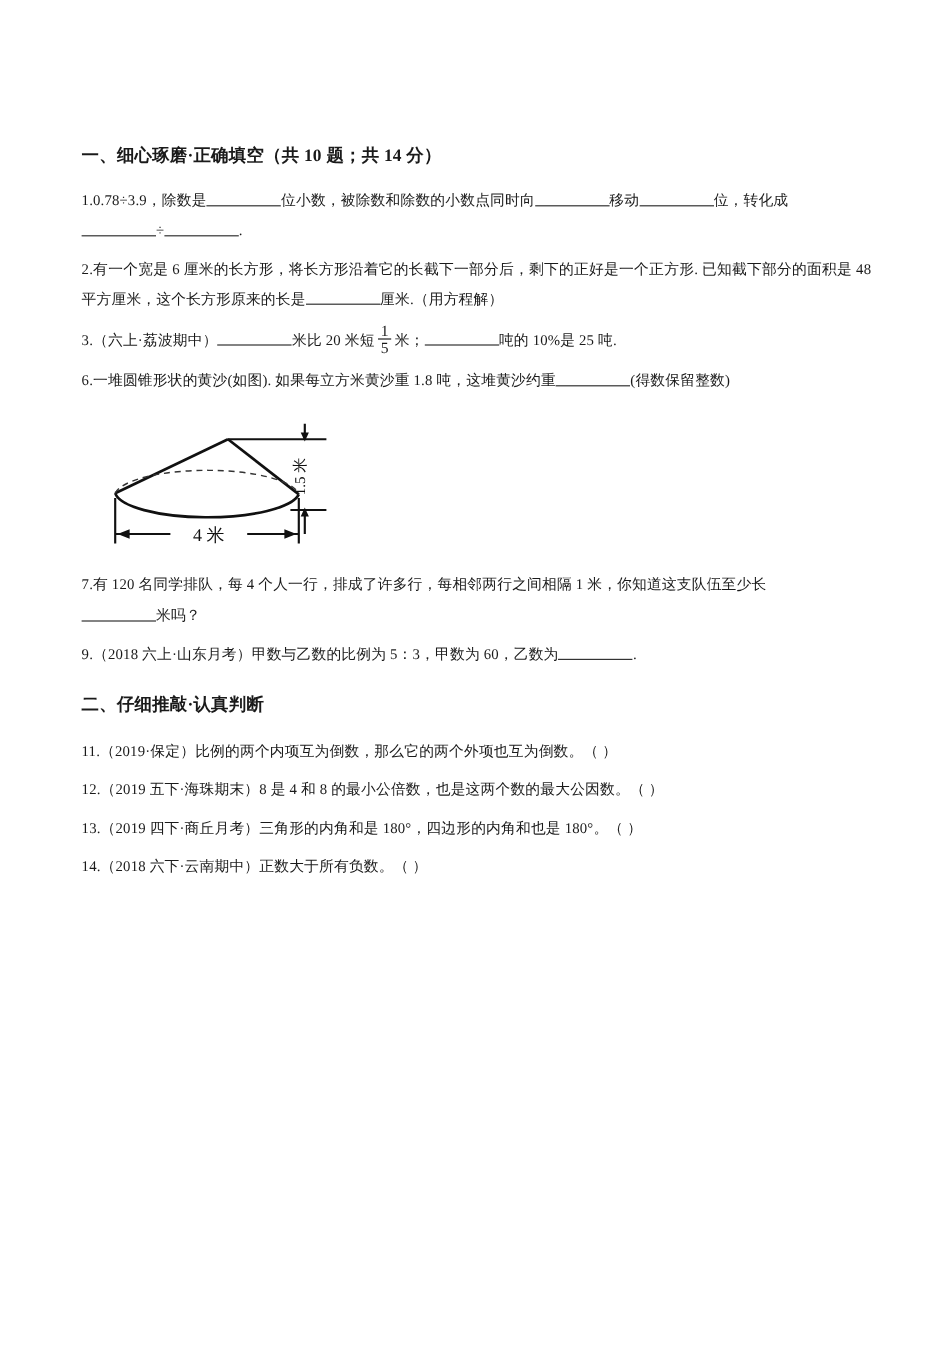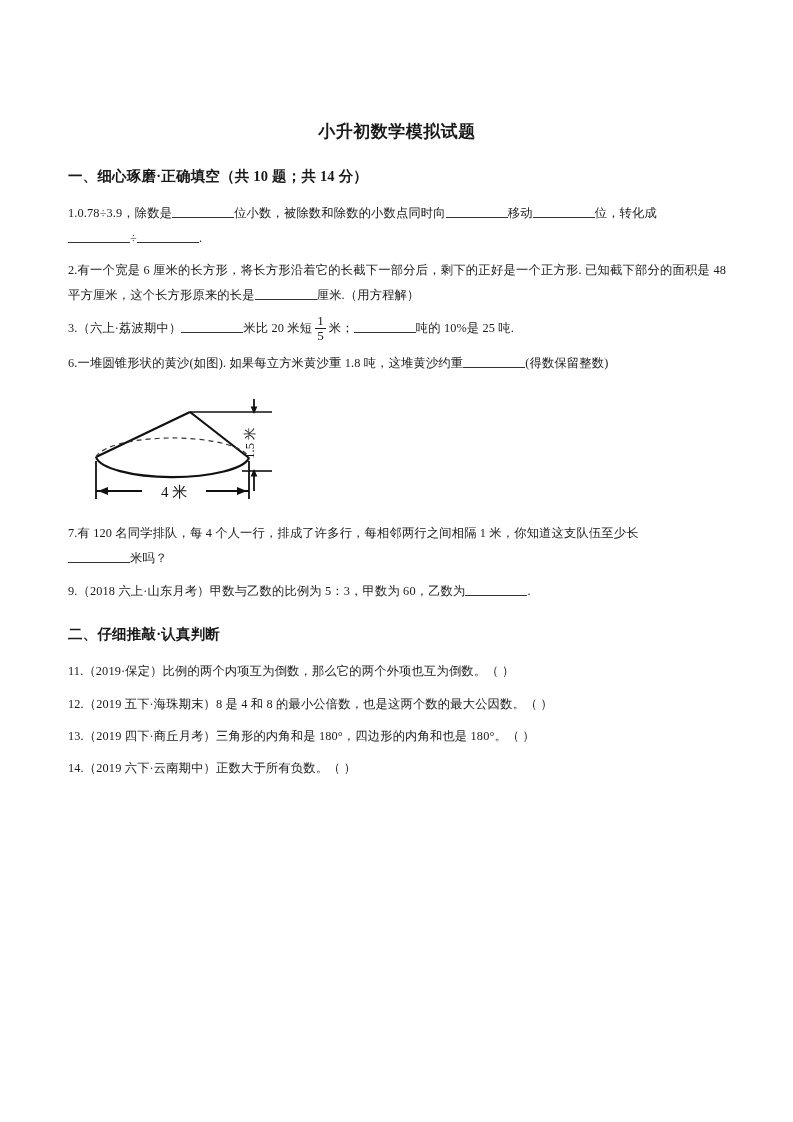--- a/index.html
+++ b/index.html
@@ -92,21 +92,20 @@
     height: 112px;
     position: relative;
   }
 </style>
 </head>
 <body>
 
 <div class="page">
   <div class="content">
 
-    <div class="doc-title">小升初数学模拟试题</div>
 
     <div class="section-header">一、细心琢磨·正确填空（共 10 题；共 14 分）</div>
 
     <p class="q">
       <span>1.</span><span>0.78÷3.9，除数是</span><span class="blank"></span><span>位小数，被除数和除数的小数点同时向</span><span class="blank"></span><span>移动</span><span class="blank"></span><span>位，转化成</span><br>
       <span class="blank"></span><span>÷</span><span class="blank"></span><span>.</span>
     </p>
 
     <p class="q">
       <span>2.</span><span>有一个宽是 6 厘米的长方形，将长方形沿着它的长截下一部分后，剩下的正好是一个正方形. 已知截下部分的面积是 48 平方厘米，这个长方形原来的长是</span><span class="blank"></span><span>厘米.（用方程解）</span>
@@ -175,17 +174,17 @@
 
     <p class="q">
       <span>12.</span><span>（2019 五下·海珠期末）</span><span>8 是 4 和 8 的最小公倍数，也是这两个数的最大公因数。（   ）</span>
     </p>
 
     <p class="q">
       <span>13.</span><span>（2019 四下·商丘月考）</span><span>三角形的内角和是 180°，四边形的内角和也是 180°。（   ）</span>
     </p>
 
     <p class="q">
-      <span>14.</span><span>（2019 六下·云南期中）</span><span>正数大于所有负数。（   ）</span>
+      <span>14.</span><span>（2018 六下·云南期中）</span><span>正数大于所有负数。（   ）</span>
     </p>
 
   </div>
 </div>
 
 </body></html>

